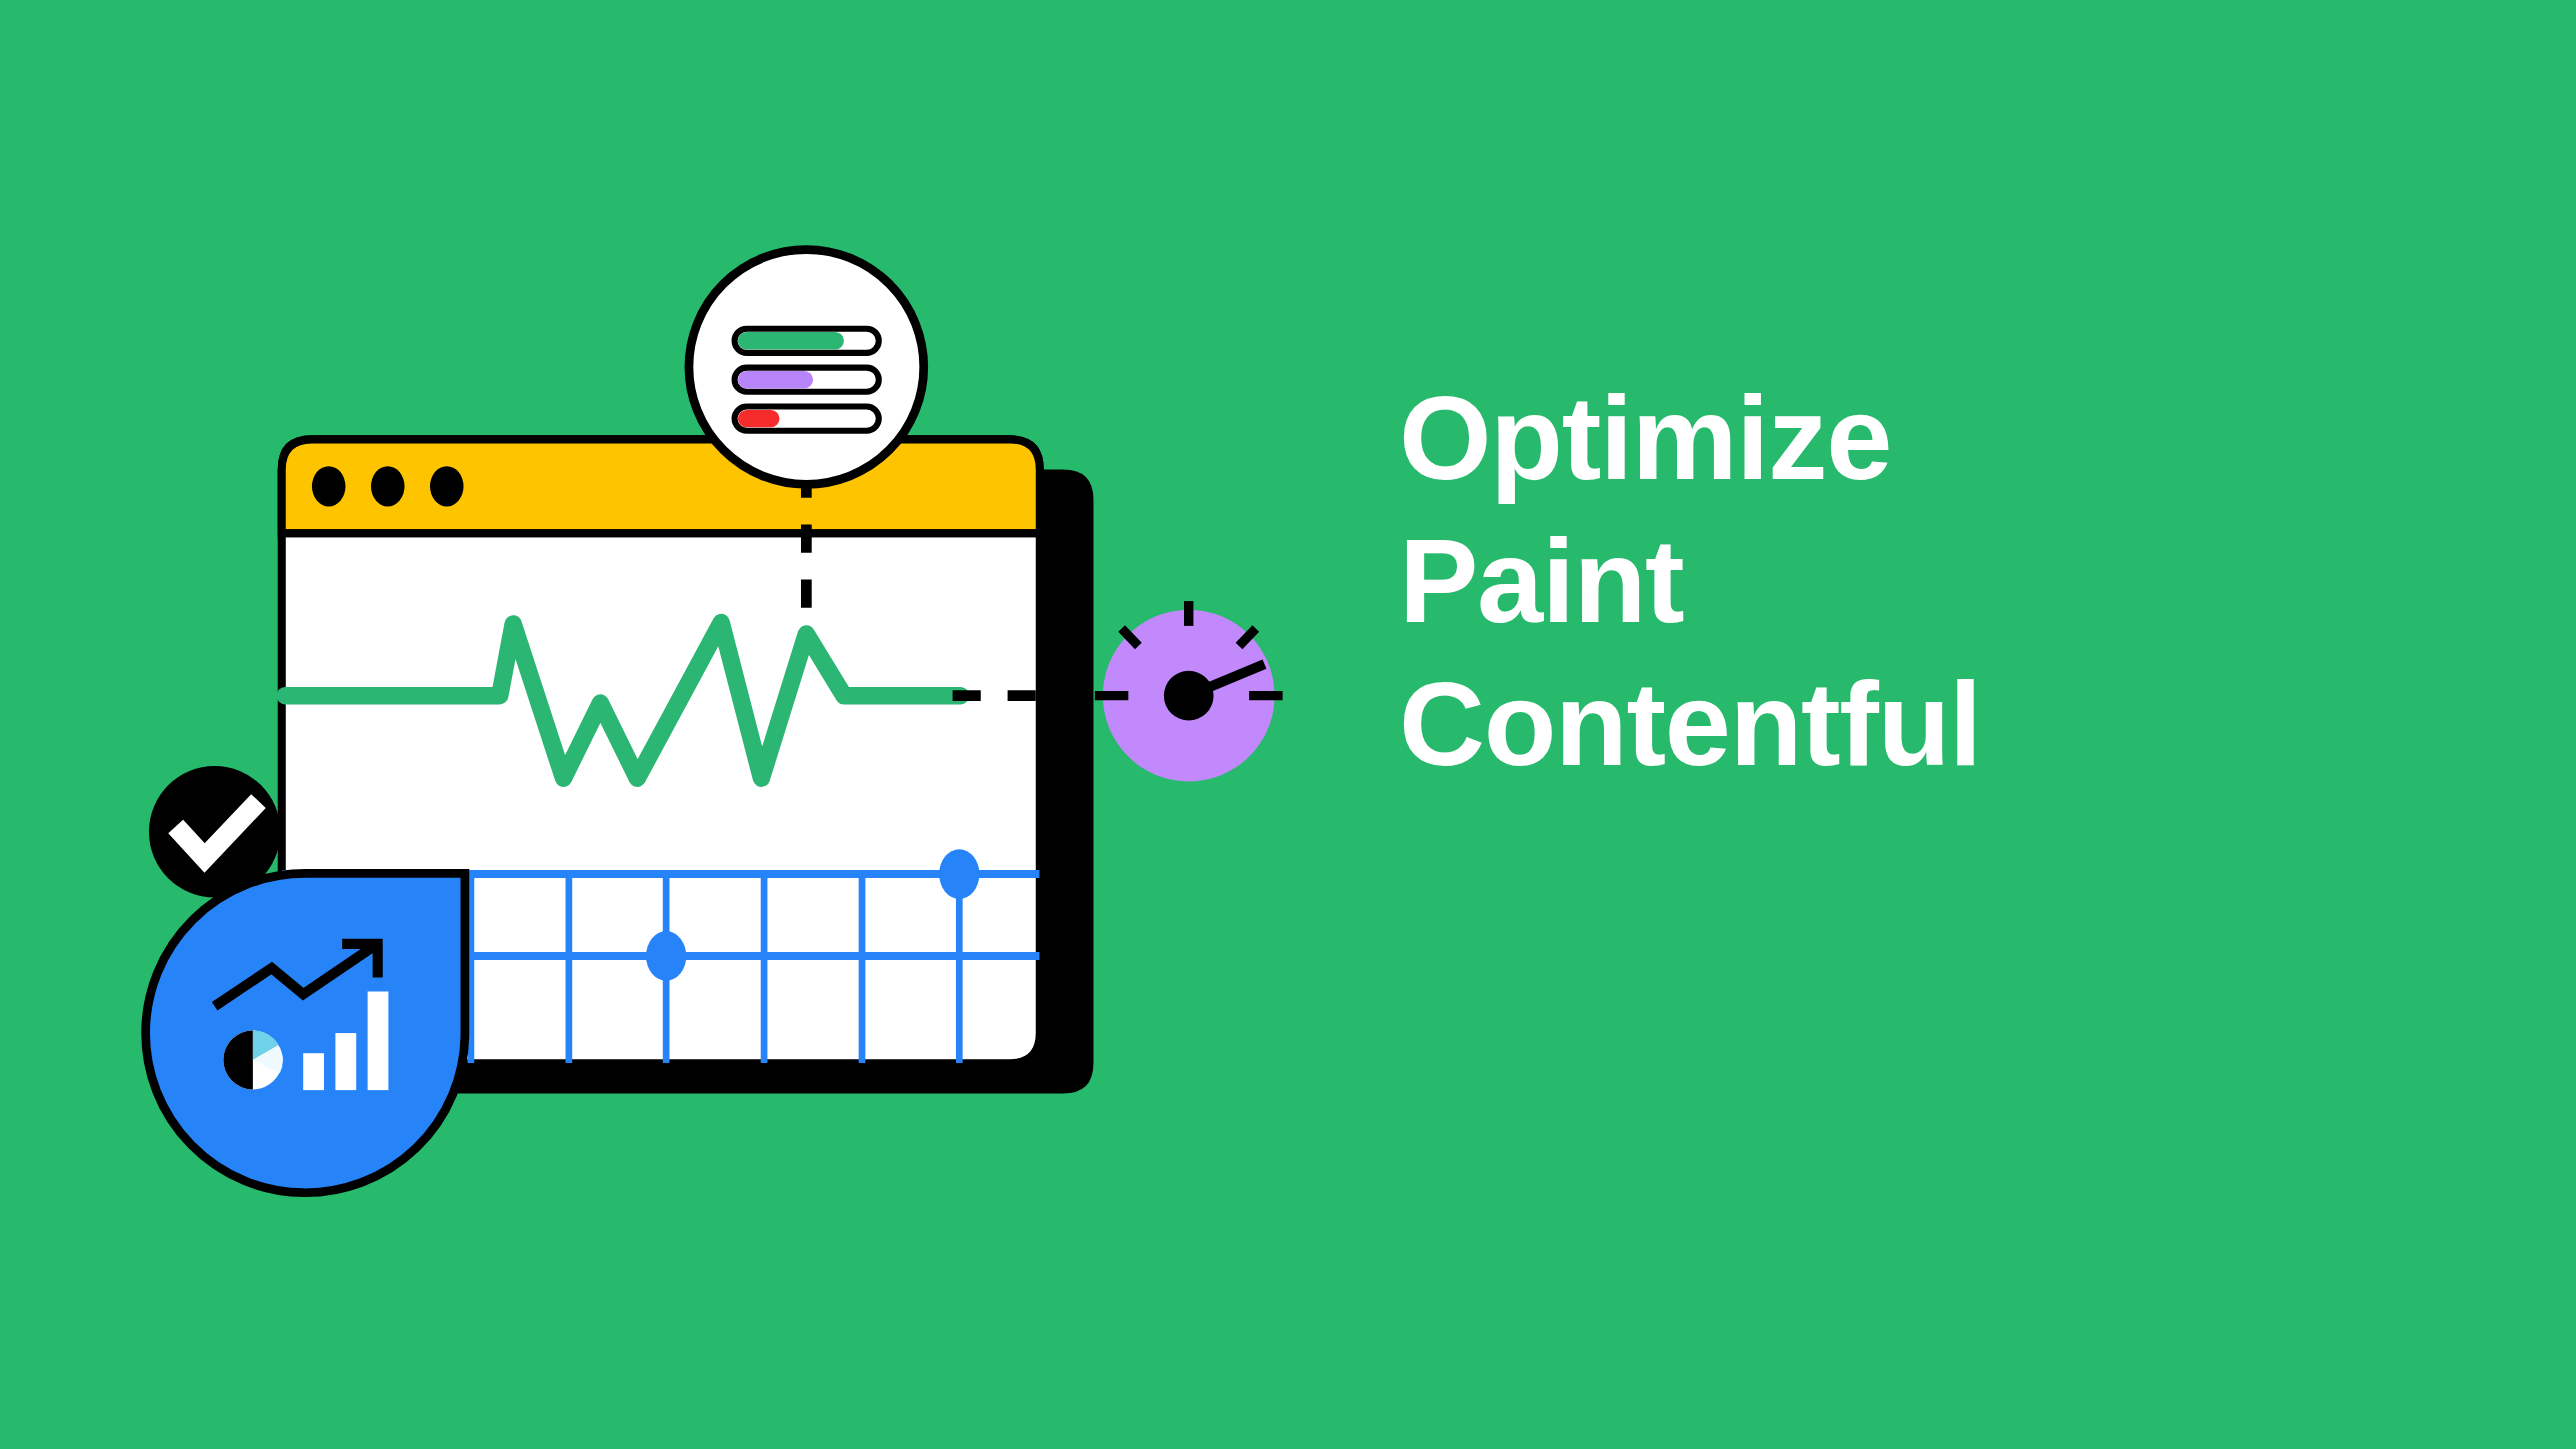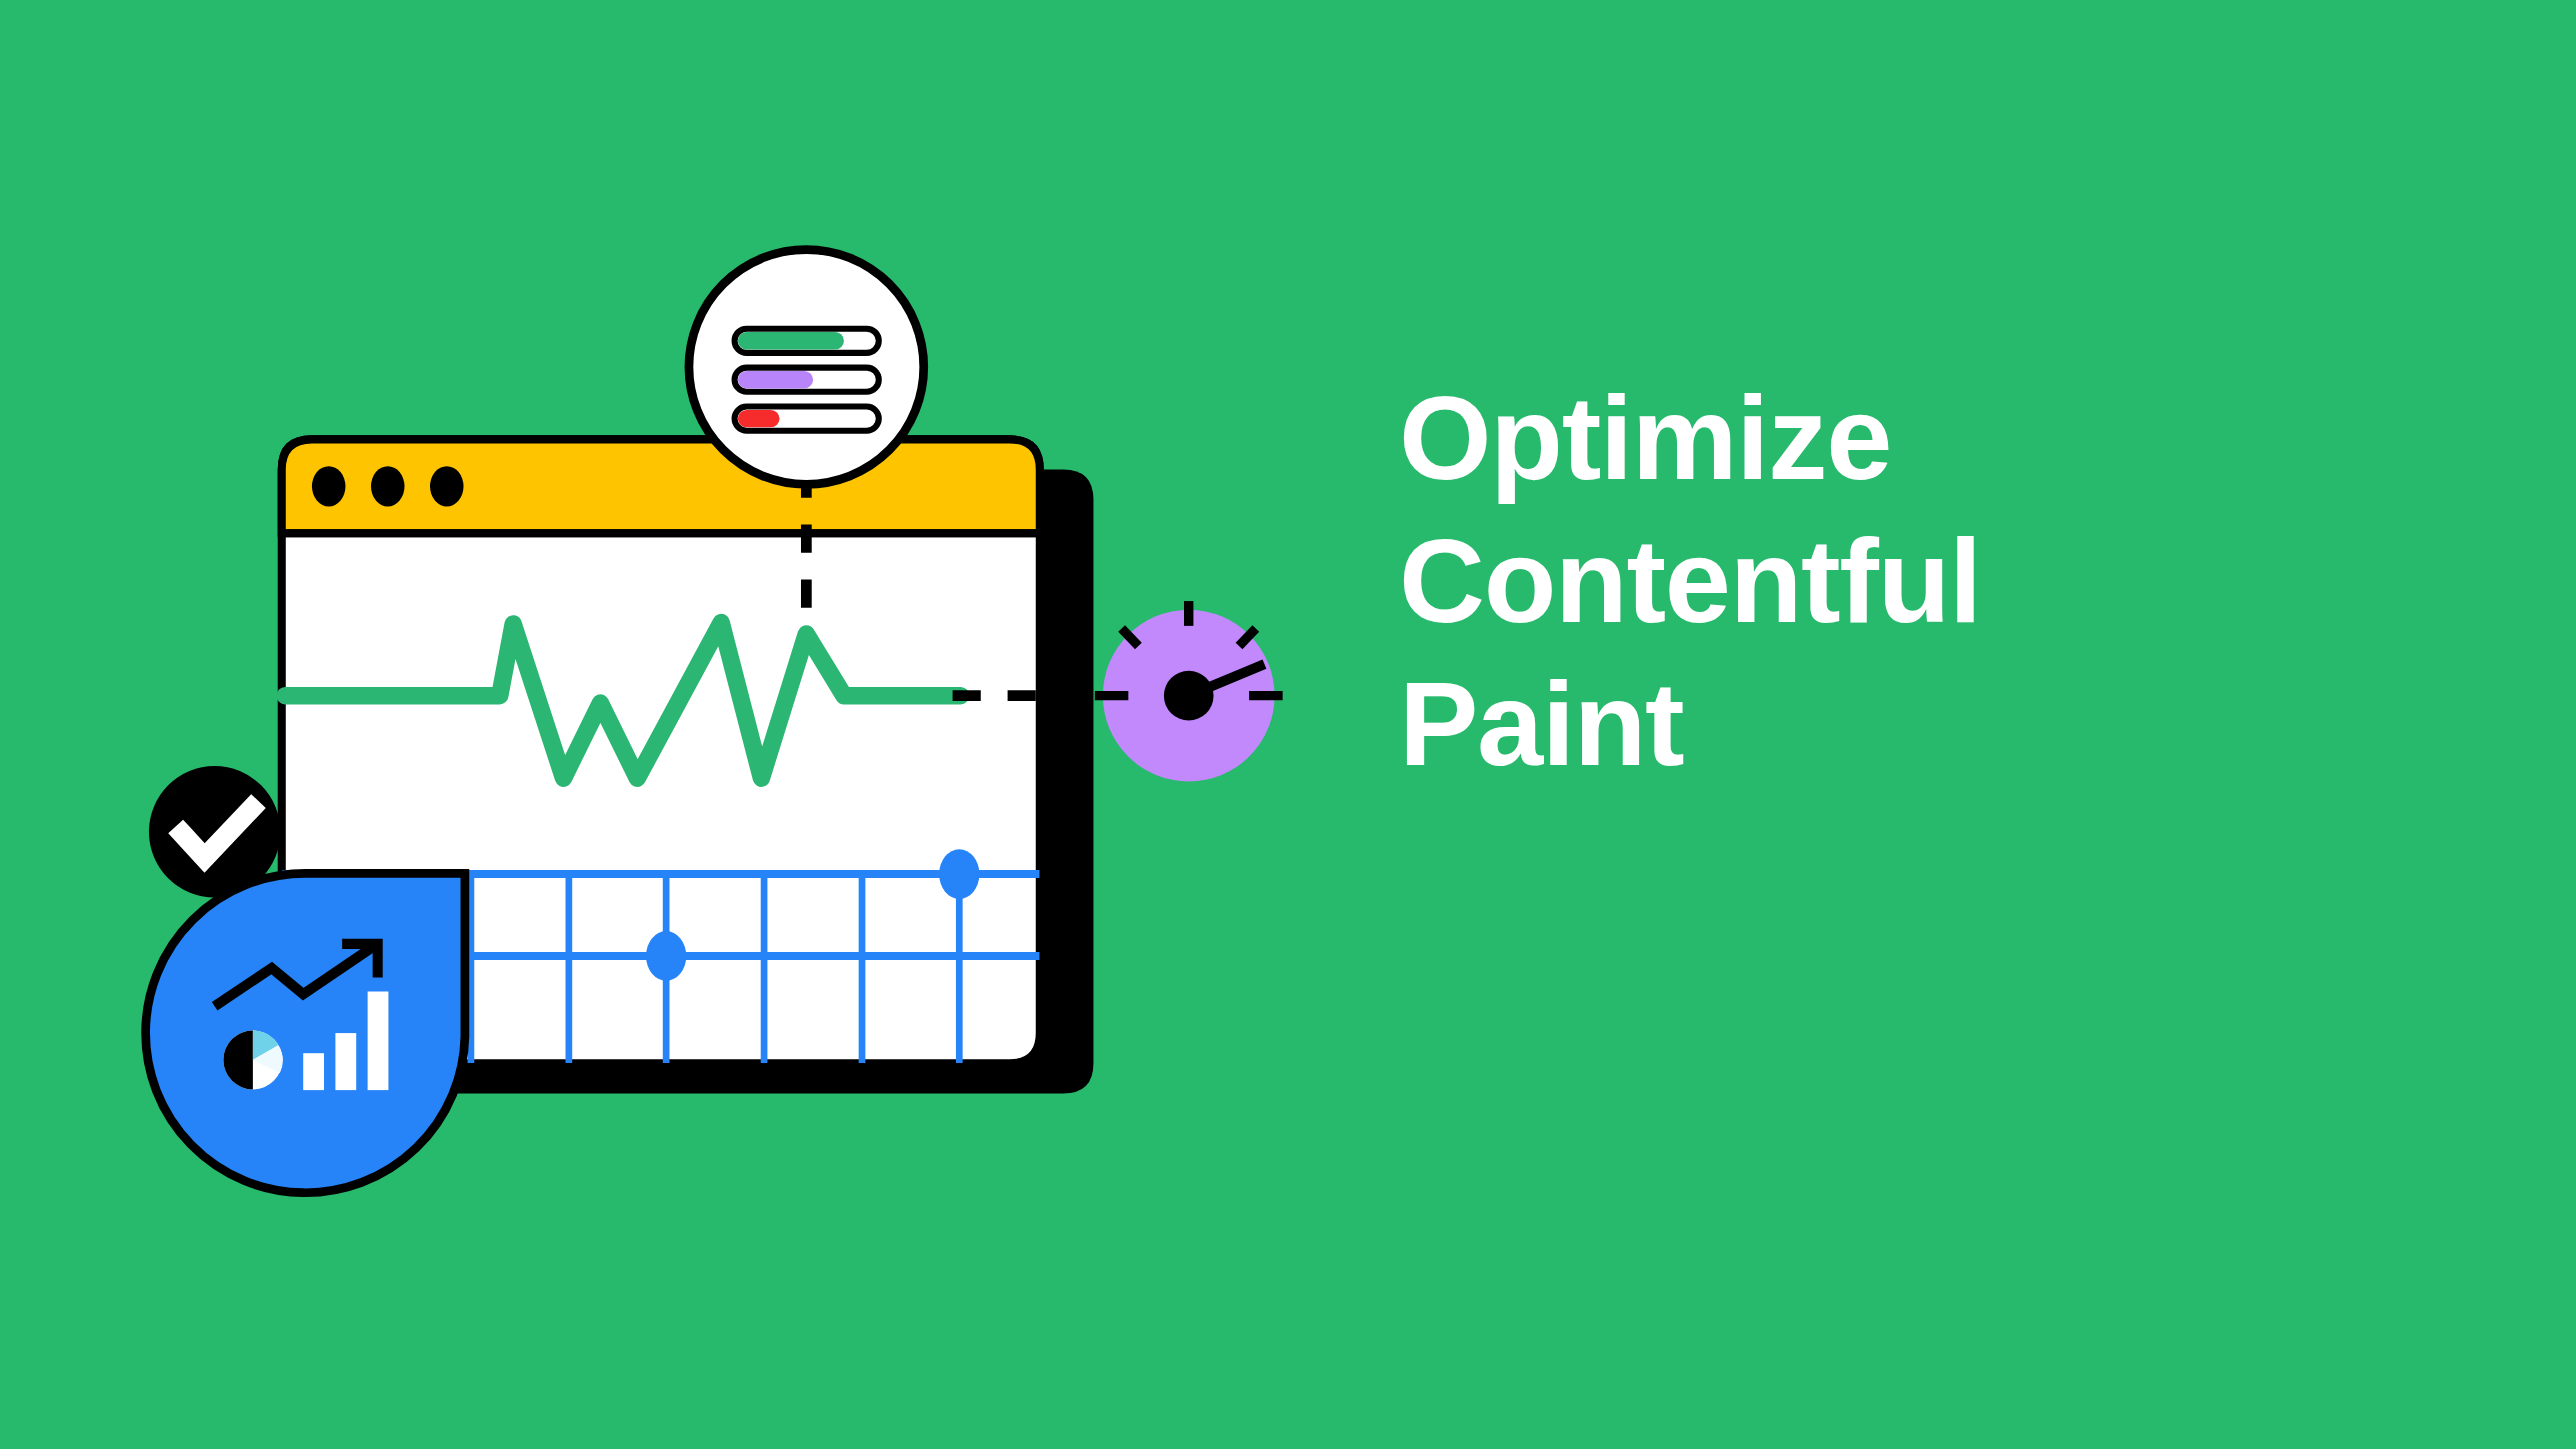--- a/index.html
+++ b/index.html
@@ -159,18 +159,18 @@
         <rect x="452" y="1570" width="31" height="55" fill="#ffffff"></rect>
         <rect x="500" y="1540" width="31" height="85" fill="#ffffff"></rect>
         <rect x="548" y="1478" width="31" height="147" fill="#ffffff"></rect>
       </g>
     </g>
 
   </svg>
 
   <div id="headline">
     <span class="line">Optimize</span>
+    <span class="line">Paint</span>
     <span class="line">Contentful</span>
-    <span class="line">Paint</span>
   </div>
 
 </div>
 
 
 </body></html>

